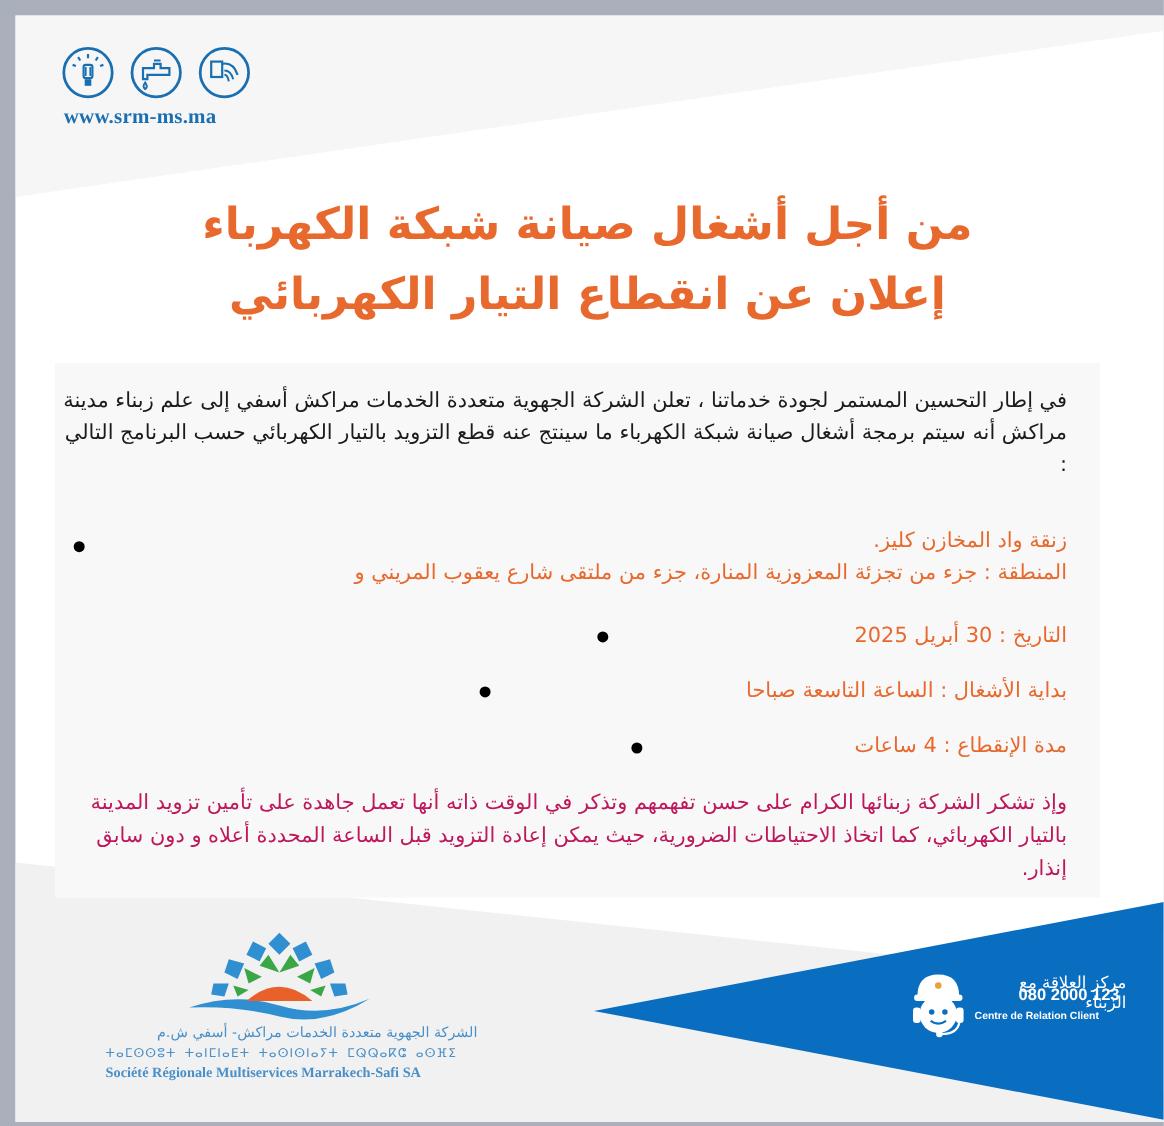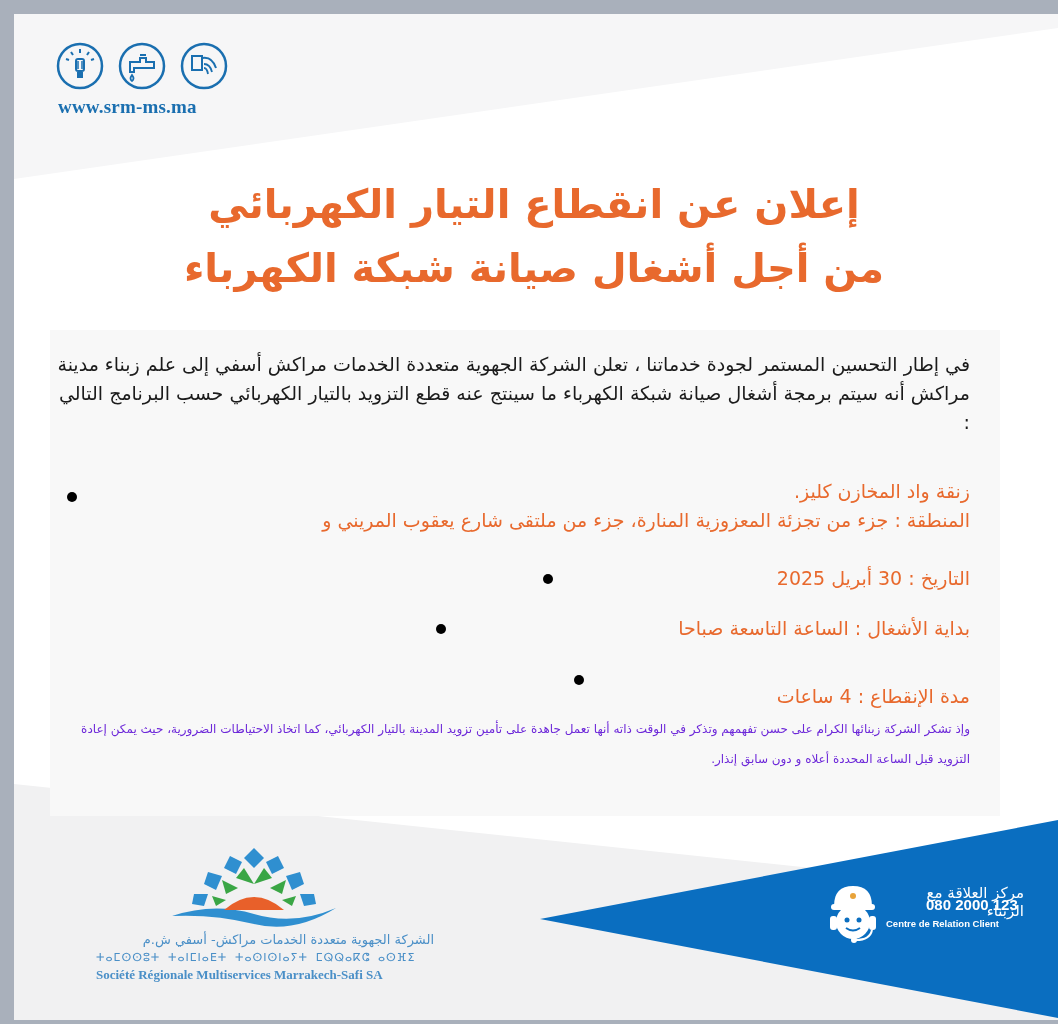--- a/index.html
+++ b/index.html
@@ -43,21 +43,21 @@
     position: absolute; direction: rtl; text-align: right;
     color: #e8692d; font-size: 19px; line-height: 29px;
   }
   .bullet {
     position: absolute; width: 10px; height: 10px; border-radius: 50%;
     background: #000;
   }
   .closing {
     position: absolute; right: 30px; top: 384px; width: 920px;
     direction: rtl; text-align: right;
-    font-size: 12px; line-height: 30px; color: #6d28d9;
+    font-size: 19px; line-height: 30px; color: #be185d;
   }
   .logo { position: absolute; left: 150px; top: 830px; }
   .logo-text-ar {
     position: absolute; left: 100px; top: 918px; width: 320px;
     direction: rtl; text-align: right;
     color: #4a8fc7; font-size: 13px;
   }
   .logo-text-tf {
     position: absolute; left: 82px; top: 937px;
     color: #4a8fc7; font-size: 11px; letter-spacing: 1px;
@@ -109,40 +109,40 @@
       <rect x="12" y="14" width="10" height="14" fill="none" stroke="#1a6fb0" stroke-width="2"></rect>
       <path d="M22 16 q10 -2 14 10" fill="none" stroke="#1a6fb0" stroke-width="2"></path>
       <path d="M24 22 q6 0 8 8" fill="none" stroke="#1a6fb0" stroke-width="1.8"></path>
       <path d="M24 26 q3 0 4 6" fill="none" stroke="#1a6fb0" stroke-width="1.8"></path>
     </svg>
   </div>
 
   <div class="site-url">www.srm-ms.ma</div>
 
   <div class="title">
+    <div>من أجل أشغال صيانة شبكة الكهرباء</div>
     <div>إعلان عن انقطاع التيار الكهربائي</div>
-    <div>من أجل أشغال صيانة شبكة الكهرباء</div>
   </div>
 
   <div class="content-box">
     <div class="intro">في إطار التحسين المستمر لجودة خدماتنا ، تعلن الشركة الجهوية متعددة الخدمات مراكش أسفي إلى علم زبناء مدينة مراكش أنه سيتم برمجة أشغال صيانة شبكة الكهرباء ما سينتج عنه  قطع التزويد بالتيار الكهربائي حسب البرنامج التالي :</div>
 
     <div class="detail" style="right:30px; top:147px; width:760px;">
       <div>زنقة واد المخازن كليز.</div>
       <div>المنطقة : جزء من تجزئة المعزوزية المنارة، جزء من ملتقى شارع يعقوب المريني و</div>
     </div>
     <div class="bullet" style="left:17px; top:162px;"></div>
 
     <div class="detail" style="right:30px; top:234px;">التاريخ : 30 أبريل 2025</div>
     <div class="bullet" style="left:493px; top:244px;"></div>
 
     <div class="detail" style="right:30px; top:284px;">بداية الأشغال : الساعة التاسعة صباحا</div>
     <div class="bullet" style="left:386px; top:294px;"></div>
 
-    <div class="detail" style="right:30px; top:352px;">مدة الإنقطاع : 4 ساعات</div>
+    <div class="detail" style="right:30px; top:334px;">مدة الإنقطاع : 4 ساعات</div>
     <div class="bullet" style="left:524px; top:345px;"></div>
 
     <div class="closing">وإذ تشكر الشركة زبنائها الكرام على حسن تفهمهم وتذكر في الوقت ذاته أنها تعمل جاهدة على تأمين تزويد المدينة بالتيار الكهربائي، كما اتخاذ الاحتياطات الضرورية، حيث يمكن إعادة التزويد قبل الساعة المحددة أعلاه و دون سابق إنذار.</div>
   </div>
 
   <svg class="logo" width="180" height="90" viewBox="0 0 180 90">
     <path d="M8 72 Q50 58 90 70 Q130 82 172 64 Q130 90 90 80 Q50 70 8 72z" fill="#2f8fd0"></path>
     <path d="M60 66 Q90 40 120 66z" fill="#e8602a"></path>
     <polygon points="90,4 100,14 90,24 80,14" fill="#2f8fd0"></polygon>
     <polygon points="66,12 78,18 72,30 60,24" fill="#2f8fd0"></polygon>

